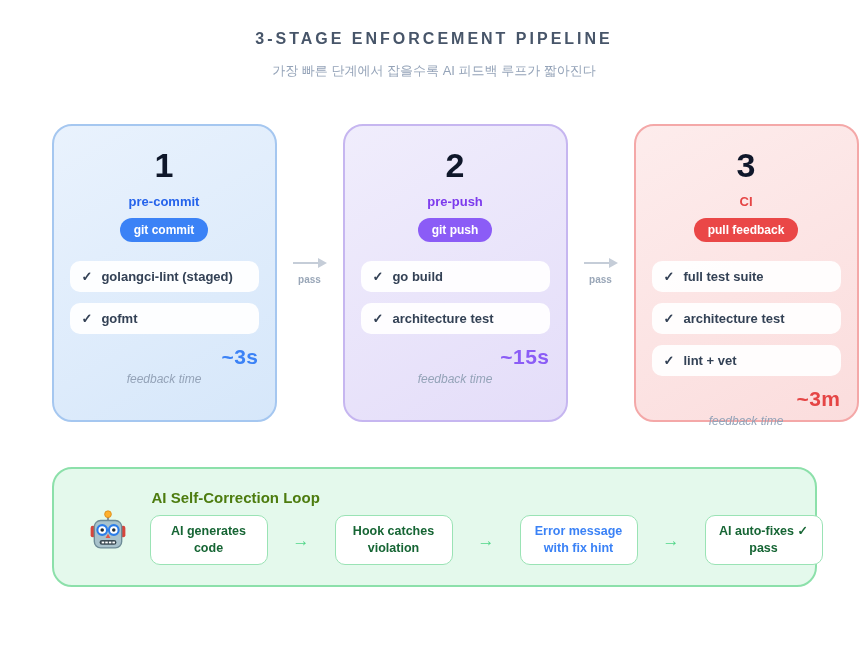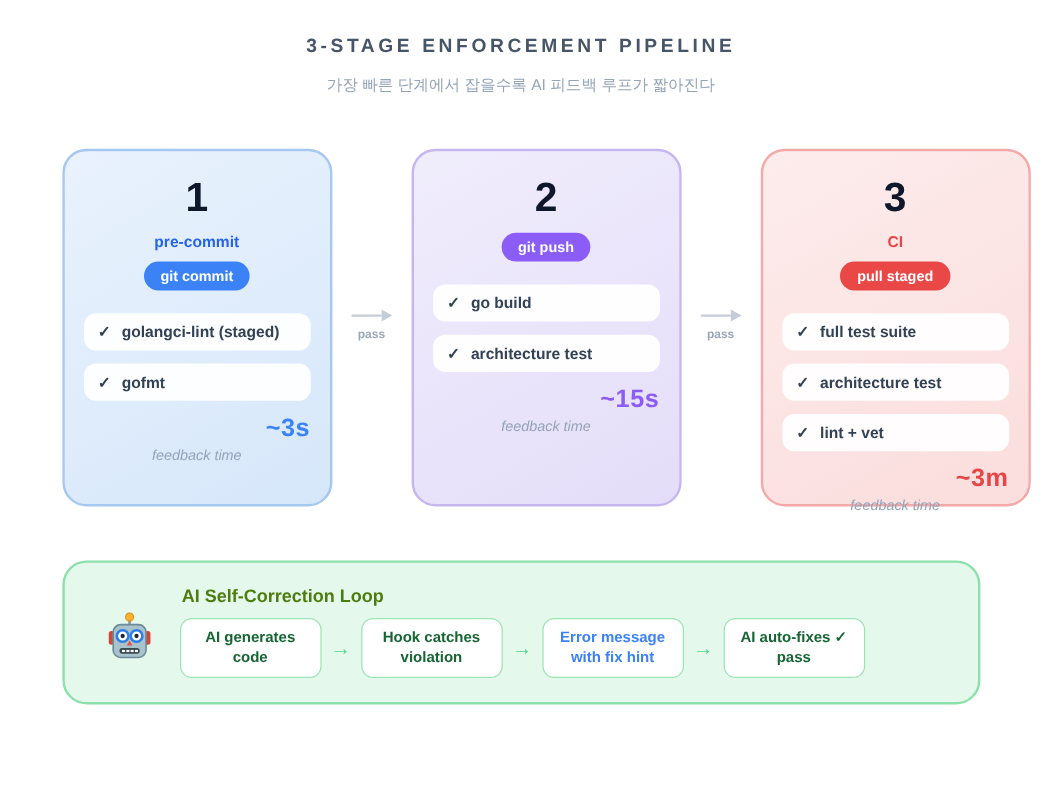--- a/index.html
+++ b/index.html
@@ -71,21 +71,21 @@
     width: 765px; height: 120px;
     margin: 45px auto 0;
     border: 2px solid #8ce0aa;
     border-radius: 20px;
     background: #e4f9ec;
     display: flex; align-items: center;
     padding: 0 20px 0 34px;
   }
   .robot { width: 40px; height: 40px; margin-right: 22px; flex-shrink: 0; margin-top: 6px; }
   .loop-title { margin: 0 0 9px 2px; font-size: 15px; font-weight: bold; color: #15803d; }
-  .loop-steps { display: flex; align-items: center; }
+  .loop-steps { display: flex; align-items: center; gap: 17px; }
   .loop-step {
     width: 118px; min-height: 50px;
     background: #ffffff;
     border: 1.5px solid #9ae3b5;
     border-radius: 10px;
     display: flex; align-items: center; justify-content: center;
     text-align: center;
     font-size: 12.5px; font-weight: bold; line-height: 1.4;
     color: #166534;
     padding: 6px 8px;
@@ -123,20 +123,21 @@
   <div class="connector">
     <svg width="36" height="12" viewBox="0 0 36 12">
       <line class="conn-line" x1="1" y1="6" x2="26" y2="6" stroke="#c5cdd8" stroke-width="2"></line>
       <path class="conn-head" d="M26 1 L35 6 L26 11 Z" fill="#c5cdd8"></path>
     </svg>
     <div class="pass-label" style="color: rgb(154, 167, 184);">pass</div>
   </div>
 
   <div class="stage-card" style="--accent: #7c3aed; --pill: #8b5cf6; --time: #8b5cf6; --border: #c6b6f0; --bg-start: #f0edfc; --bg-end: #e4ddf9;">
     <div class="stage-number">2</div>
+    <div class="stage-name">pre-push</div>
     <div class="stage-trigger">git push</div>
     <div class="checks">
       <div class="check-row">
         <span class="check-icon">✓</span>
         <span>go build</span>
       </div>
       <div class="check-row">
         <span class="check-icon">✓</span>
         <span>architecture test</span>
       </div>
@@ -149,21 +150,21 @@
     <svg width="36" height="12" viewBox="0 0 36 12">
       <line class="conn-line" x1="1" y1="6" x2="26" y2="6" stroke="#c5cdd8" stroke-width="2"></line>
       <path class="conn-head" d="M26 1 L35 6 L26 11 Z" fill="#c5cdd8"></path>
     </svg>
     <div class="pass-label" style="color: rgb(154, 167, 184);">pass</div>
   </div>
 
   <div class="stage-card" style="--accent: #e54545; --pill: #ea4747; --time: #e54545; --border: #f4a8a8; --bg-start: #fdecec; --bg-end: #fbdddd;">
     <div class="stage-number">3</div>
     <div class="stage-name">CI</div>
-    <div class="stage-trigger">pull staged</div>
+    <div class="stage-trigger">pull feedback</div>
     <div class="checks">
       <div class="check-row">
         <span class="check-icon">✓</span>
         <span>full test suite</span>
       </div>
       <div class="check-row">
         <span class="check-icon">✓</span>
         <span>architecture test</span>
       </div>
       <div class="check-row">

